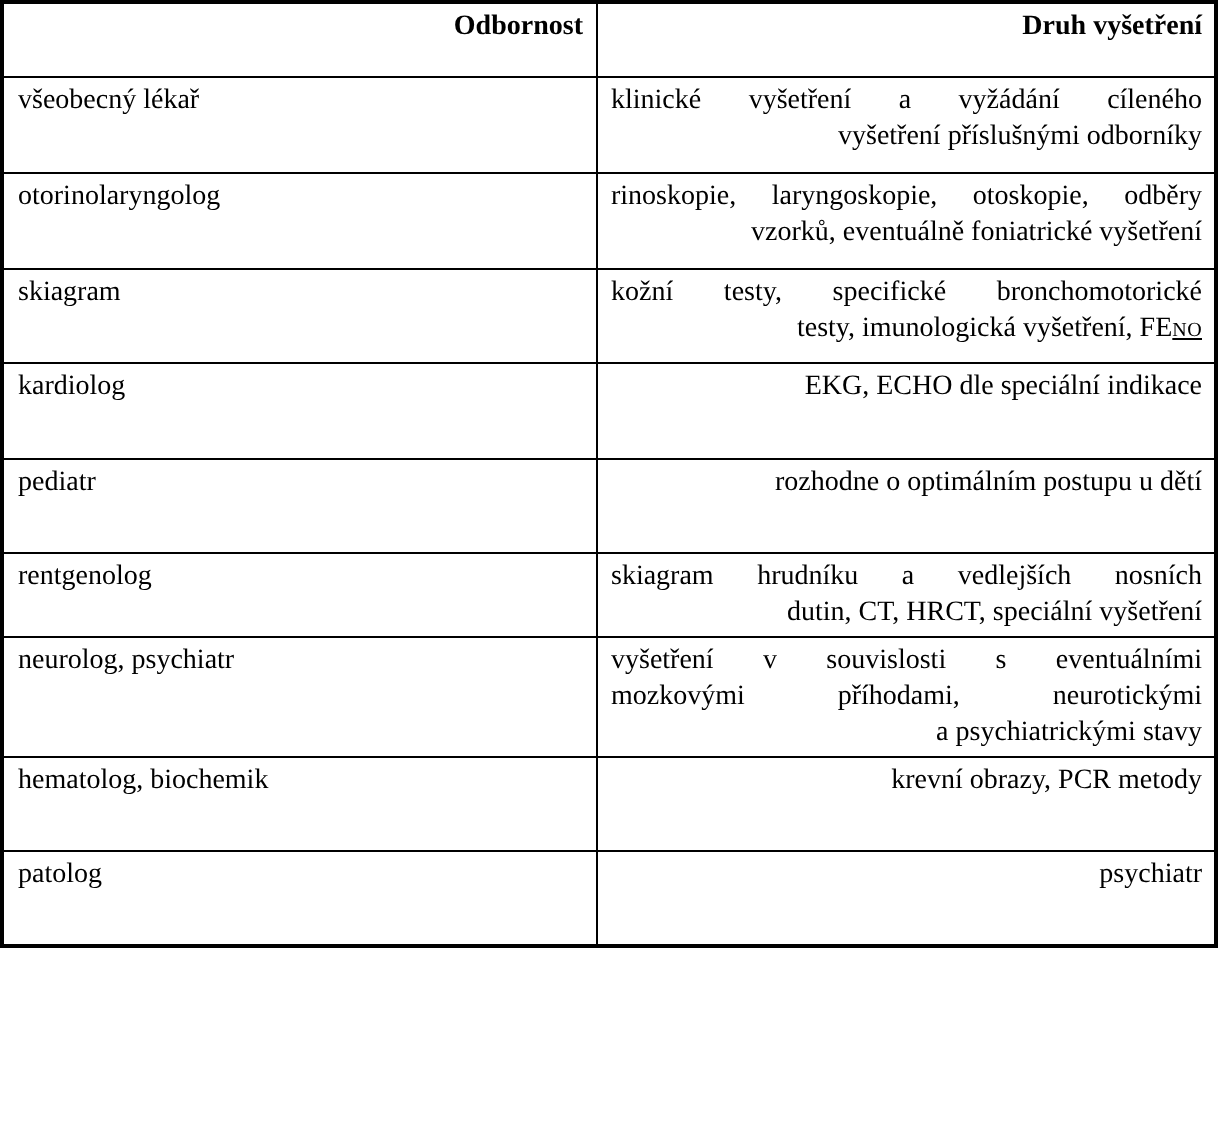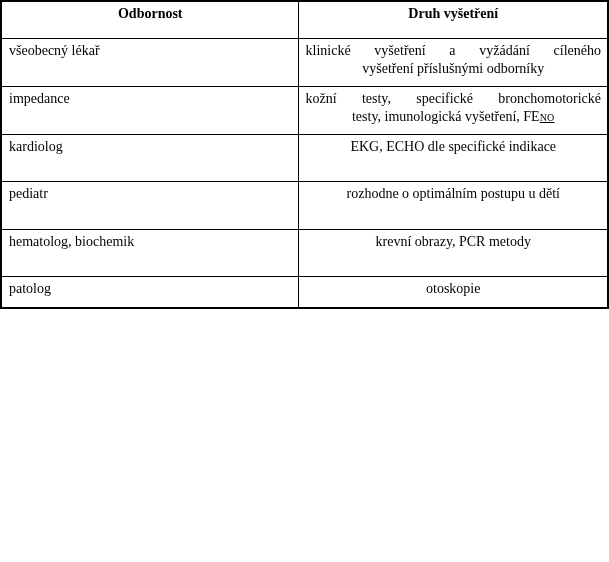--- a/index.html
+++ b/index.html
@@ -24,35 +24,35 @@
     vertical-align: top;
     padding: 3px 6px 2px 7px;
     font-size: 14px;
     line-height: 18px;
     overflow: hidden;
   }
   col.col-specialty-w { width: 297px; }
 
   thead tr { height: 37px; }
   th {
-    text-align: center;
+    text-align: right;
     font-weight: bold;
   }
 
   tbody tr { height: 48px; }
   tbody tr:nth-child(3),
   tbody tr:nth-child(5),
   tbody tr:nth-child(8) { height: 47px; }
   tbody tr:nth-child(6) { height: 32px; }
   tbody tr:nth-child(7) { height: 30px; }
   tbody tr:nth-child(10){ height: 56px; }
   tbody tr:nth-child(11){ height: 31px; }
   tbody tr:nth-child(12){ height: 41px; }
 
-  .line { text-align: center; }
+  .line { text-align: right; }
   .line.justify {
     text-align: justify;
     text-align-last: justify;
     font-family: Liberation Serif, serif;
   }
   .smallcaps {
     font-size: 10px;
     letter-spacing: 0.2px;
     text-decoration: underline;
   }
@@ -73,44 +73,66 @@
   </thead>
   <tbody>
       <tr>
         <td>všeobecný lékař</td>
         <td>
           <div class="line justify">klinické vyšetření a&nbsp;vyžádání cíleného</div>
           <div class="line">vyšetření příslušnými odborníky</div>
         </td>
       </tr>
       <tr>
-        <td>impedance</td>
+        <td>otorinolaryngolog</td>
+        <td>
+          <div class="line justify">rinoskopie, laryngoskopie, otoskopie, odběry</div>
+          <div class="line">vzorků, eventuálně foniatrické vyšetření</div>
+        </td>
+      </tr>
+      <tr>
+        <td>skiagram</td>
         <td>
           <div class="line justify">kožní testy, specifické bronchomotorické</div>
           <div class="line">testy, imunologická vyšetření, FE<span class="smallcaps">NO</span></div>
         </td>
       </tr>
       <tr>
         <td>kardiolog</td>
         <td>
-          <div class="line">EKG, ECHO dle specifické indikace</div>
+          <div class="line">EKG, ECHO dle speciální indikace</div>
         </td>
       </tr>
       <tr>
         <td>pediatr</td>
         <td>
           <div class="line">rozhodne o optimálním postupu u dětí</div>
+        </td>
+      </tr>
+      <tr>
+        <td>rentgenolog</td>
+        <td>
+          <div class="line justify">skiagram hrudníku a&nbsp;vedlejších nosních</div>
+          <div class="line">dutin, CT, HRCT, speciální vyšetření</div>
+        </td>
+      </tr>
+      <tr>
+        <td>neurolog, psychiatr</td>
+        <td>
+          <div class="line justify">vyšetření v&nbsp;souvislosti s&nbsp;eventuálními</div>
+          <div class="line justify">mozkovými příhodami, neurotickými</div>
+          <div class="line">a&nbsp;psychiatrickými stavy</div>
         </td>
       </tr>
       <tr>
         <td>hematolog, biochemik</td>
         <td>
           <div class="line">krevní obrazy, PCR metody</div>
         </td>
       </tr>
       <tr>
         <td>patolog</td>
         <td>
-          <div class="line">otoskopie</div>
+          <div class="line">psychiatr</div>
         </td>
       </tr>
     </tbody>
 </table>
 
 </body></html>

